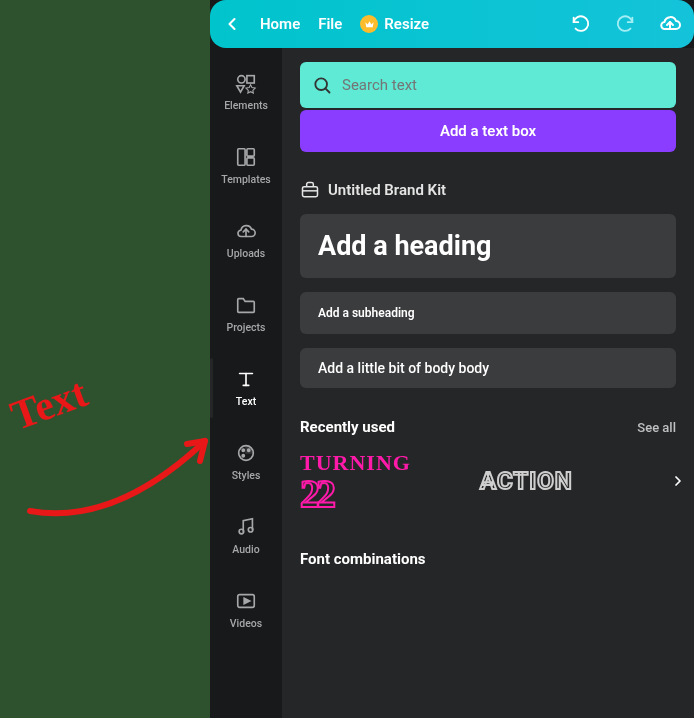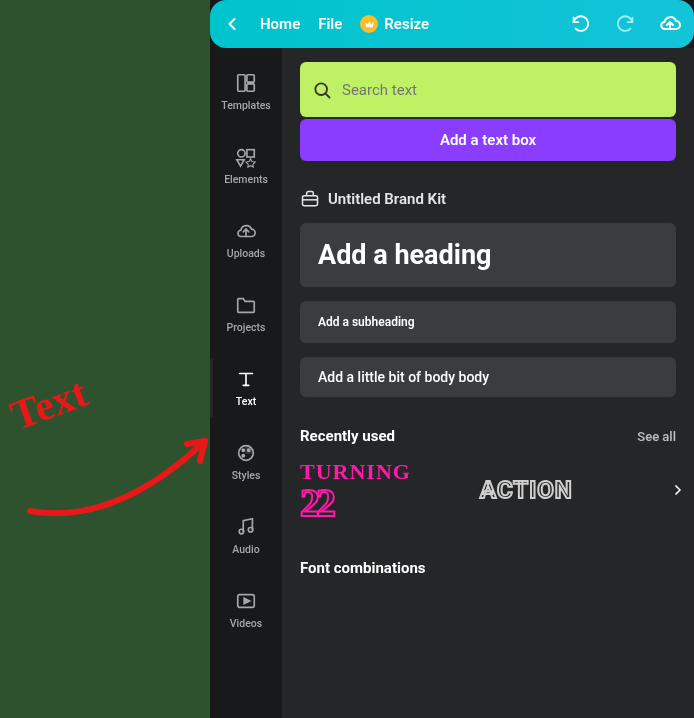--- a/index.html
+++ b/index.html
@@ -15,21 +15,21 @@
     .tb-icons .ic { color:#a3eef4; display:flex; }
     .tb-icons .ic.active { color:#fff; }
     
     .main { flex:1; display:flex; }
     .sidebar { width:72px; background:#18191b; display:flex; flex-direction:column; align-items:center; padding-top:18px; gap:22px; }
     .sb-item { color:#a6a7a9; display:flex; flex-direction:column; align-items:center; gap:5px; cursor:pointer; padding:6px 0; width:100%; position:relative; }
     .sb-item.active { color:#fff; }
     .sb-item.active::before { content:""; position:absolute; left:0; top:-4px; bottom:-4px; width:3px; background:#252627; border-radius:2px; }
     .sb-item .lbl { font-size:10.5px; font-weight:500; }
     .panel { flex:1; background:#252627; display:flex; flex-direction:column; padding:14px 18px 0 18px; overflow:hidden; }
-    .search { background:#bef264; border-radius:6px; height:55px; display:flex; align-items:center; padding:0 12px; gap:10px; }
+    .search { background:#5eead4; border-radius:6px; height:46px; display:flex; align-items:center; padding:0 12px; gap:10px; }
     .search input { border:none; outline:none; font-size:15px; flex:1; background:transparent; }
     .addbtn { margin-top:2px; background:#8b3dff; color:#fff; border:none; border-radius:6px; height:42px; font-size:15px; font-weight:600; cursor:pointer; }
     .brand { margin-top:28px; display:flex; align-items:center; gap:8px; color:#e5e5e5; font-size:15px; font-weight:600; }
     .txtbtn { margin-top:14px; background:#3b3c3e; color:#fff; border:none; border-radius:6px; text-align:left; padding:14px 18px; cursor:pointer; }
     .txtbtn.h { font-size:27px; font-weight:700; padding:16px 18px; }
     .txtbtn.sh { font-size:12px; font-weight:600; }
     .txtbtn.body { font-size:14px; font-weight:500; padding:12px 18px; }
     .sec-head { margin-top:30px; display:flex; align-items:center; justify-content:space-between; color:#fff; padding-right:0; }
     .sec-head .title { font-size:15px; font-weight:700; }
     .sec-head .see { font-size:13px; color:#bfc0c2; cursor:pointer; font-weight:500; }
@@ -99,34 +99,34 @@
             </svg>
         </span>
       </div>
     </div>
 
     <div class="main">
 
       <div class="sidebar">
         <div class="sb-item">
           <svg width="22" height="22" viewBox="0 0 24 24" fill="none" stroke="currentColor" stroke-width="1.8">
-              <rect x="3" y="3" width="8" height="18" rx="1"></rect>
-              <rect x="13" y="3" width="8" height="8" rx="1"></rect>
-              <rect x="13" y="13" width="8" height="8" rx="1"></rect>
-            </svg>
-          <span class="lbl">Templates</span>
-        </div>
-        <div class="sb-item">
-          <svg width="22" height="22" viewBox="0 0 24 24" fill="none" stroke="currentColor" stroke-width="1.8">
               <circle cx="7" cy="8" r="4"></circle>
               <rect x="13" y="4" width="8" height="8"></rect>
               <polygon points="6,22 2,15 10,15"></polygon>
               <path d="M17 14 L18.5 17 L22 17.5 L19.5 20 L20 23 L17 21.5 L14 23 L14.5 20 L12 17.5 L15.5 17 Z" stroke-width="1.2"></path>
             </svg>
           <span class="lbl">Elements</span>
+        </div>
+        <div class="sb-item">
+          <svg width="22" height="22" viewBox="0 0 24 24" fill="none" stroke="currentColor" stroke-width="1.8">
+              <rect x="3" y="3" width="8" height="18" rx="1"></rect>
+              <rect x="13" y="3" width="8" height="8" rx="1"></rect>
+              <rect x="13" y="13" width="8" height="8" rx="1"></rect>
+            </svg>
+          <span class="lbl">Templates</span>
         </div>
         <div class="sb-item">
           <svg width="22" height="22" viewBox="0 0 24 24" fill="none" stroke="currentColor" stroke-width="1.8" stroke-linecap="round" stroke-linejoin="round">
               <path d="M18 18 A4 4 0 0 0 18 10 A6 6 0 0 0 6.5 11 A3.5 3.5 0 0 0 7 18 Z"></path>
               <polyline points="9 13 12 10 15 13"></polyline>
               <line x1="12" y1="10" x2="12" y2="18"></line>
             </svg>
           <span class="lbl">Uploads</span>
         </div>
         <div class="sb-item">

